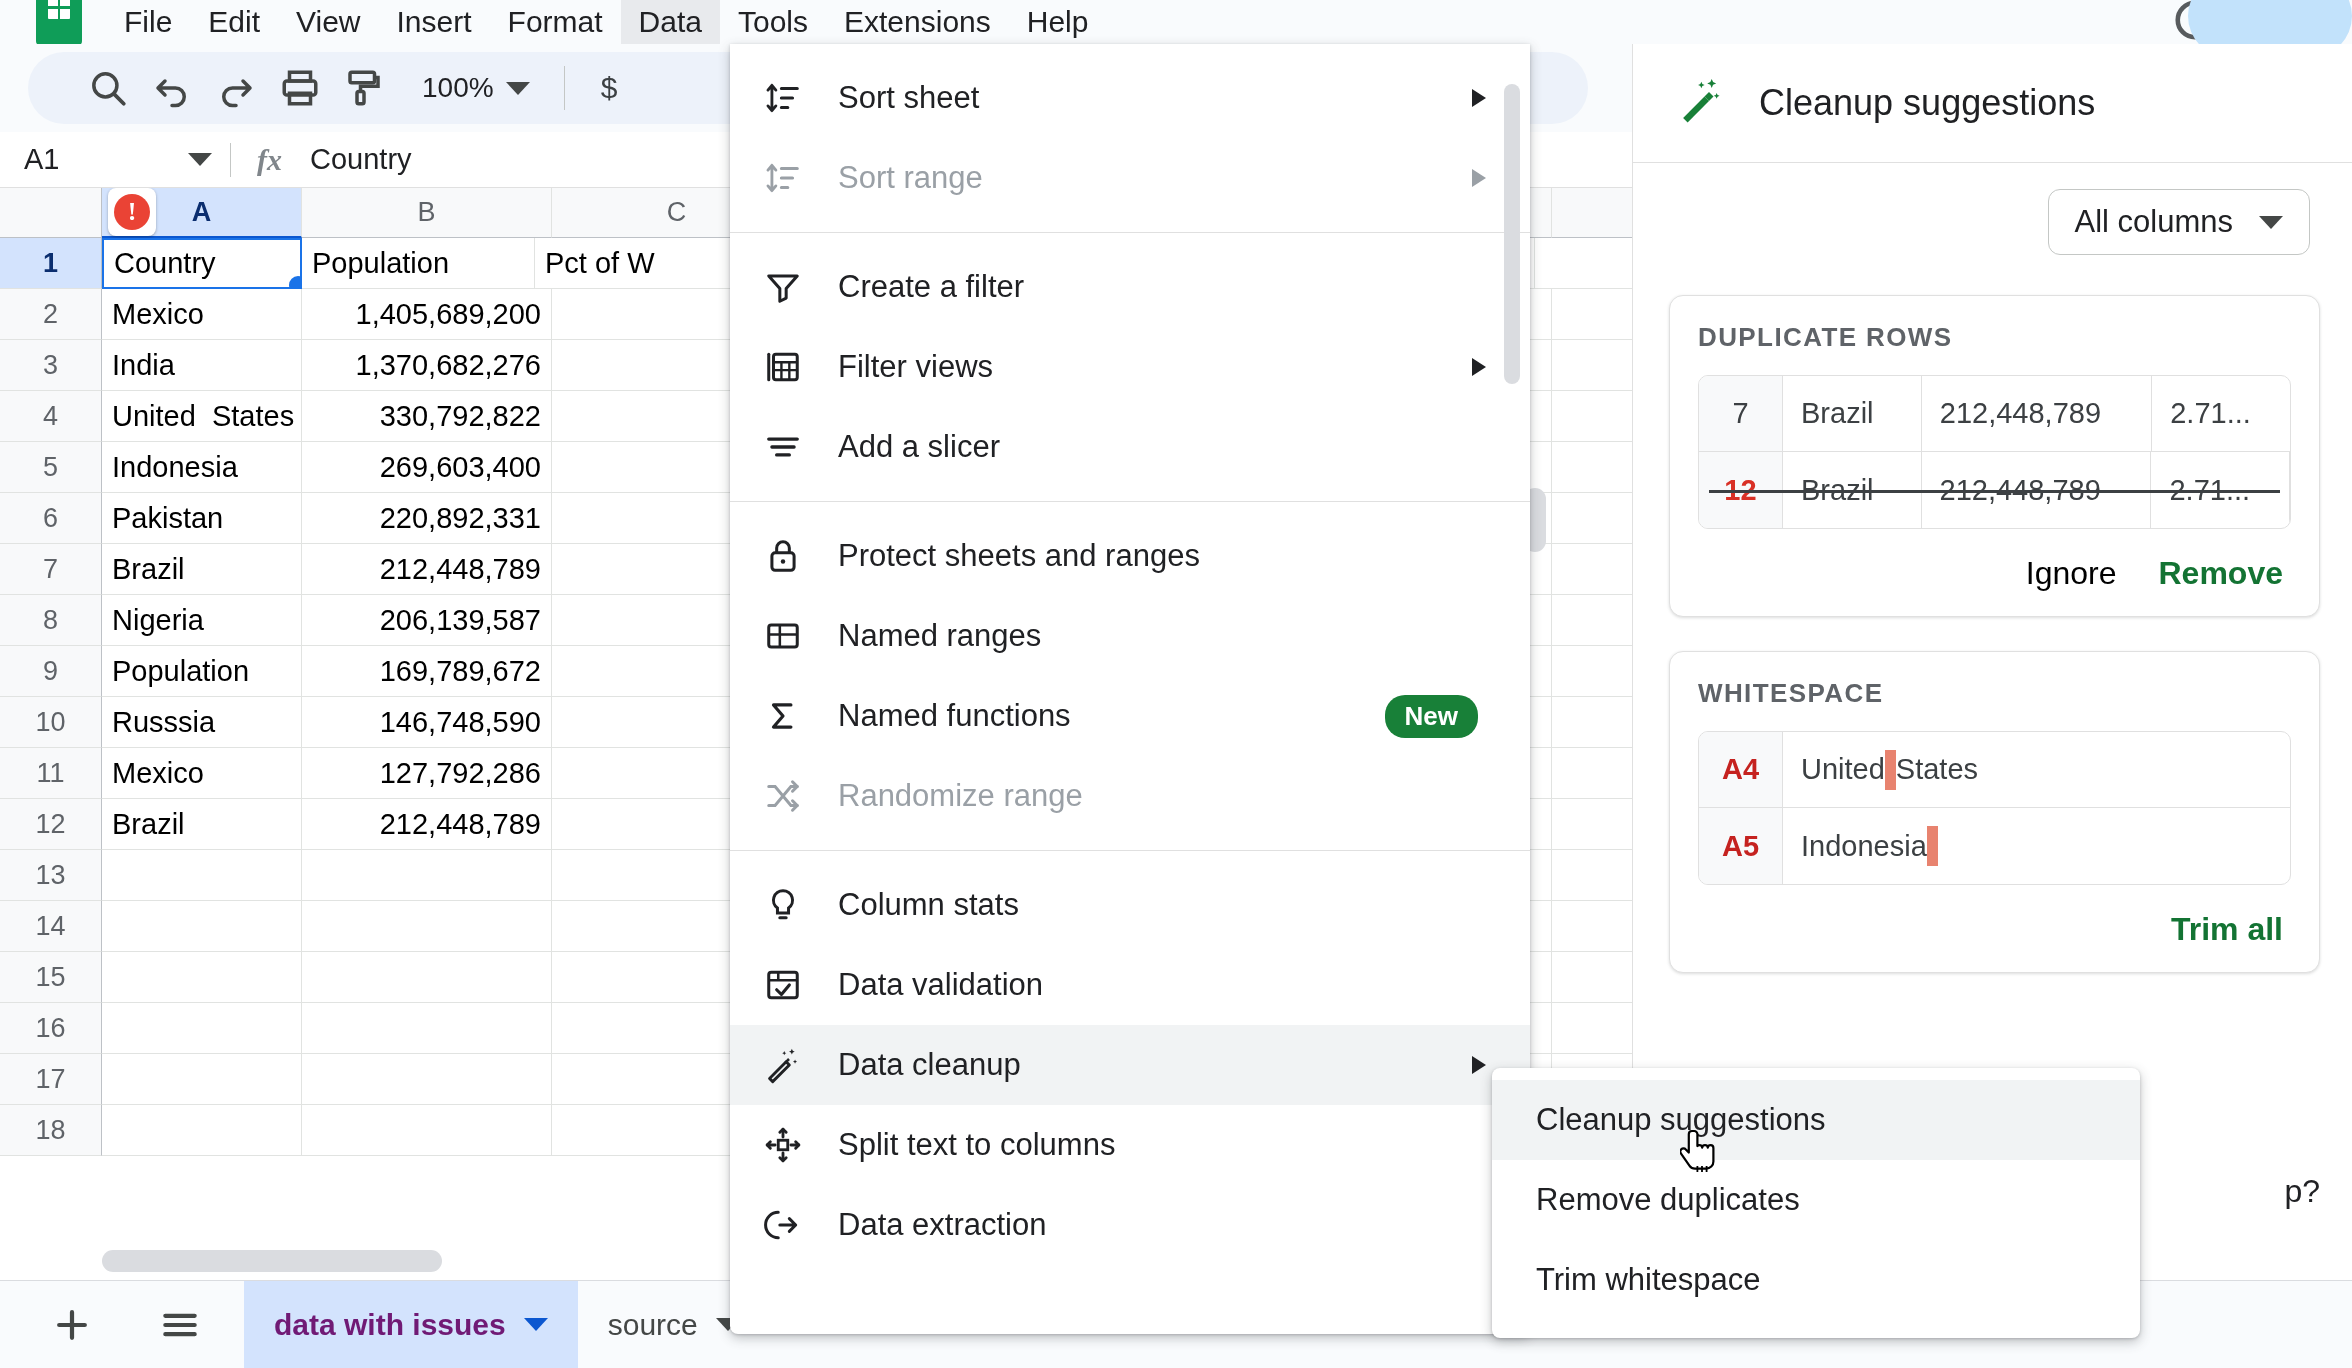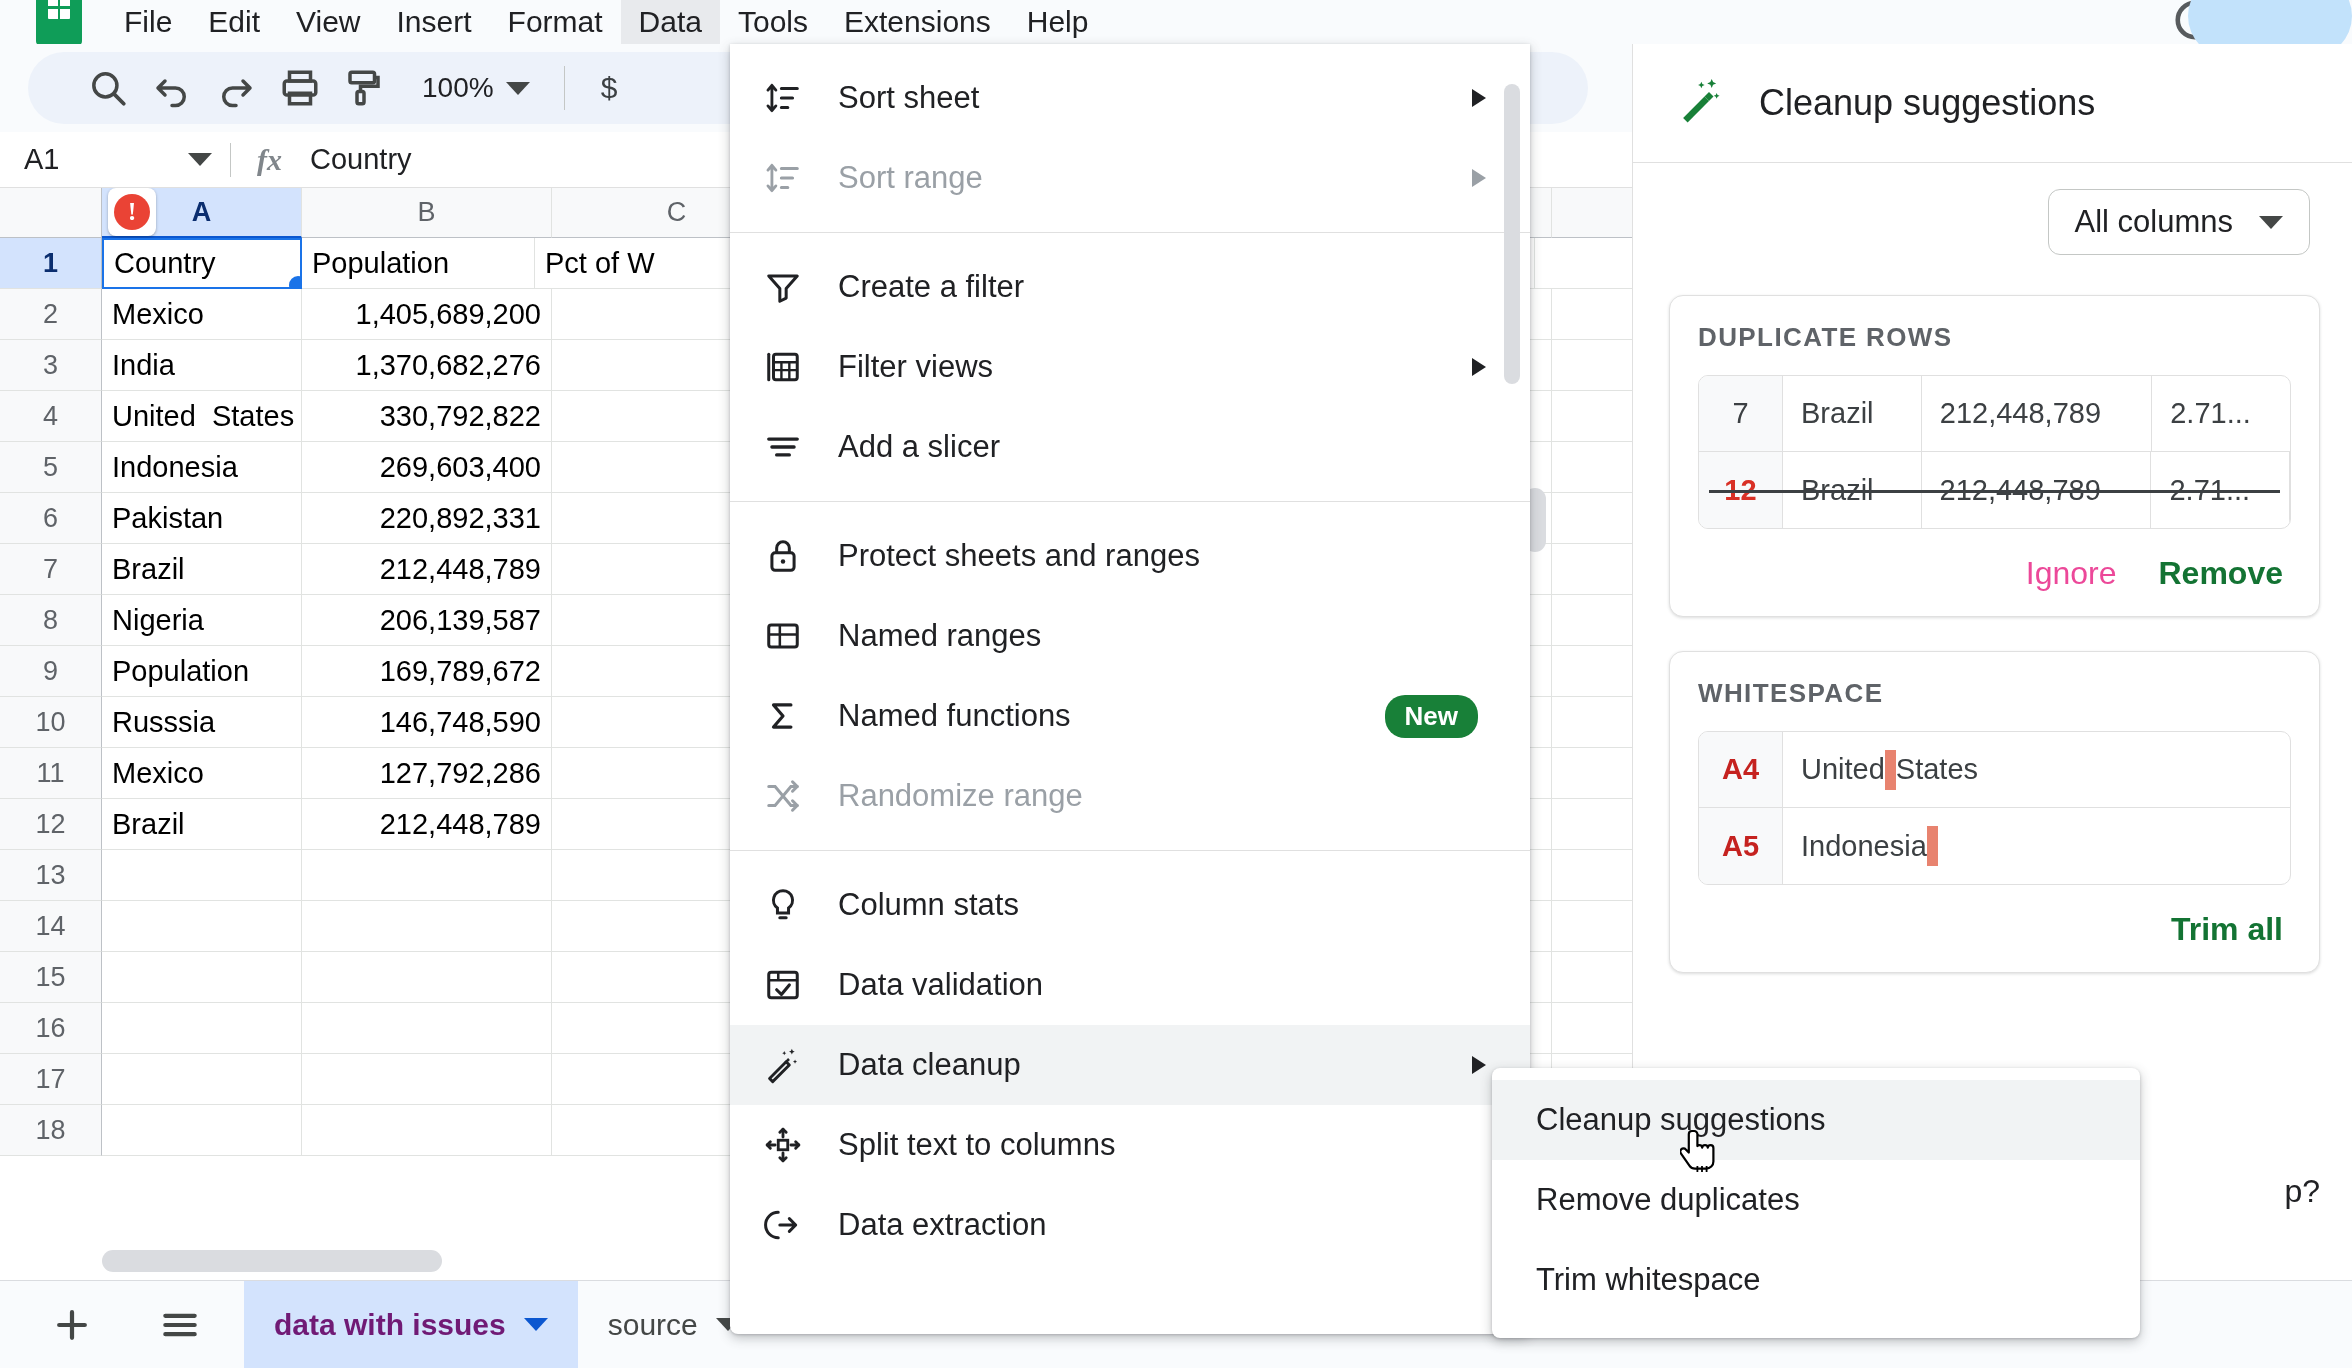--- a/index.html
+++ b/index.html
@@ -231,21 +231,21 @@
     font-size: 29px; color: #3c4043; border-right: 1px solid #e0e0e0; white-space: nowrap; overflow: hidden;
   }
   .mt-cell:last-child { border-right: none; }
   .mt-cell.w2 { flex: 1.9; }
   .strike-line {
     position: absolute; left: 10px; right: 10px; top: 50%;
     height: 3px; background: #3c4043;
   }
   .ws-marker { display:inline-block; width: 11px; height: 40px; background:#e8836f; vertical-align: middle; }
   .card-actions { display: flex; justify-content: flex-end; align-items:center; gap: 42px; padding-top: 26px; padding-right: 8px; }
-  .act-ignore { font-size: 32px; color: #ec4899; cursor: pointer; }
+  .act-ignore { font-size: 32px; color: #000000; cursor: pointer; }
   .act-primary { font-size: 32px; color: #137333; font-weight: bold; cursor: pointer; }
   .sp-footer-q { position: absolute; right: 32px; bottom: 70px; font-size: 32px; color: #202124; }
 </style>
 </head>
 <body>
 
 <div id="app">
 
   <div class="menubar">
     <div class="sheets-logo">

